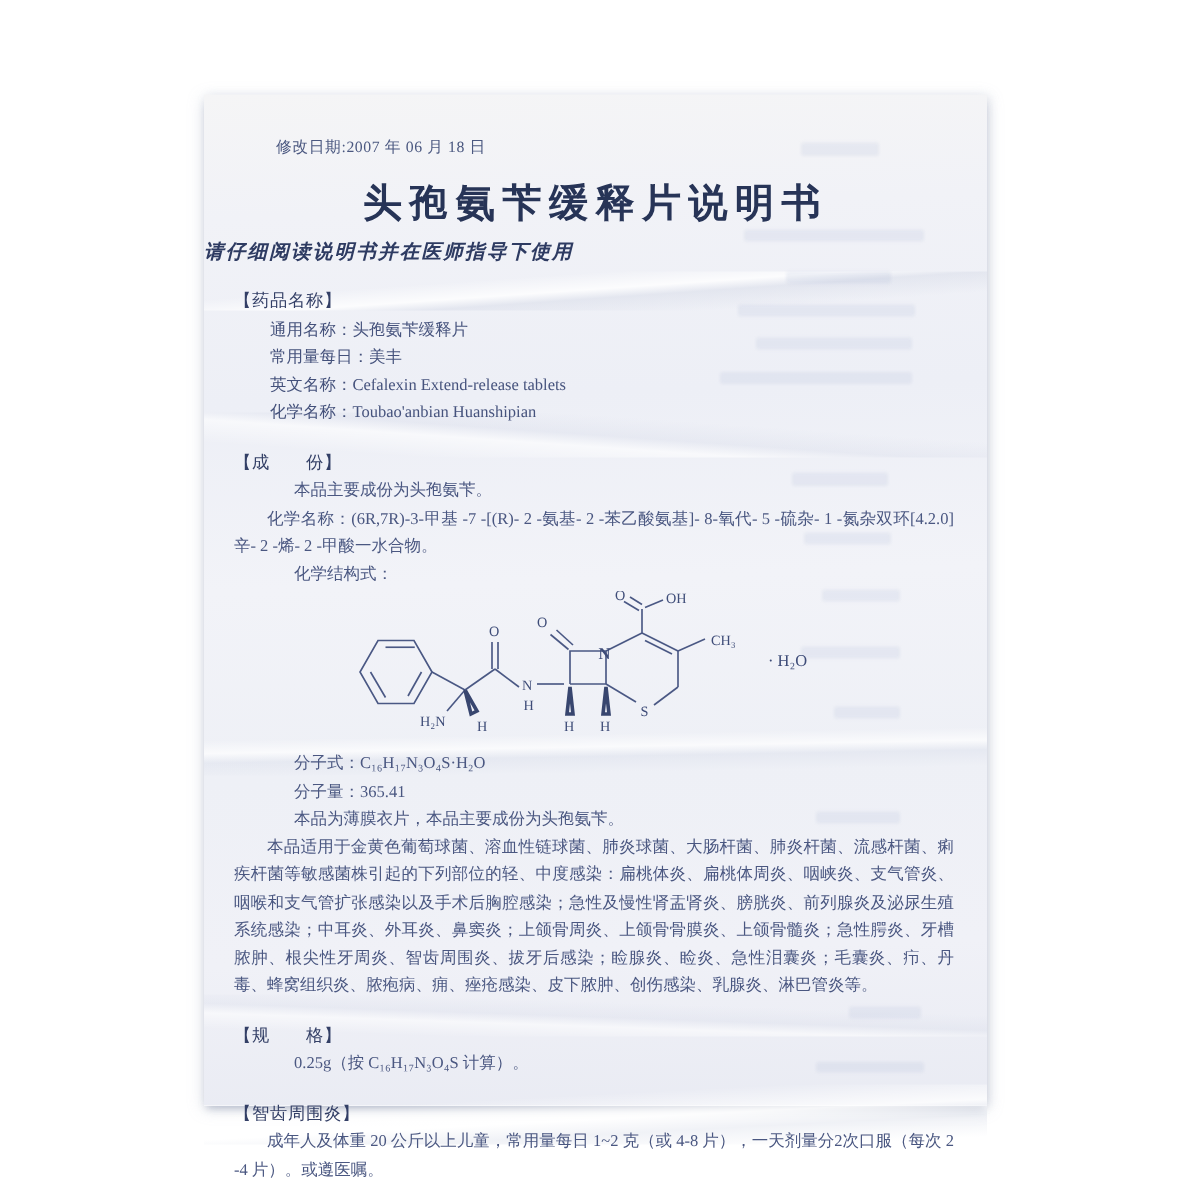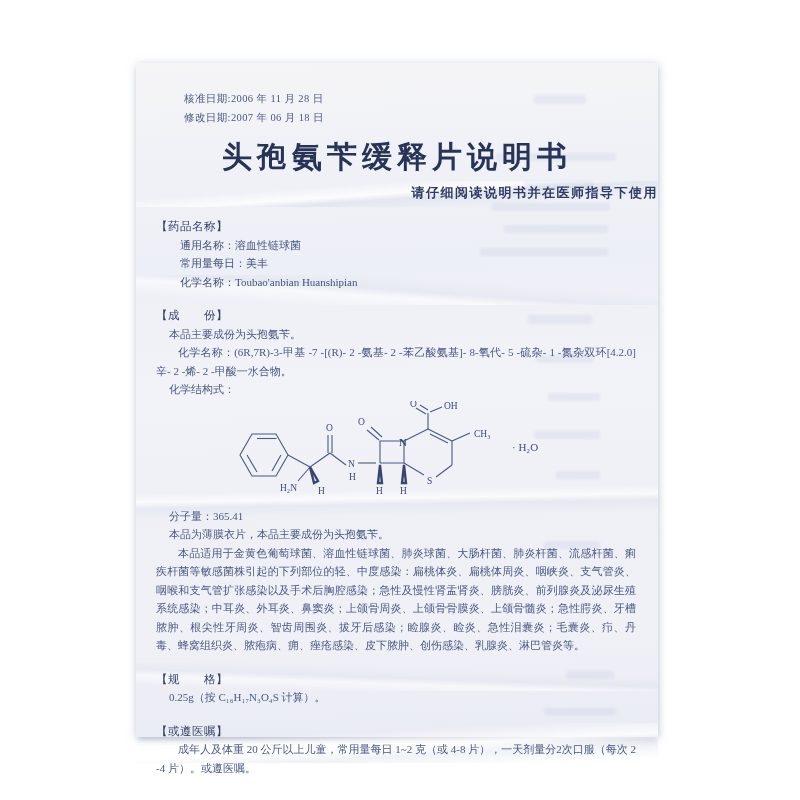--- a/index.html
+++ b/index.html
@@ -19,29 +19,29 @@
   .crease.c2{top:212px;height:30px;background:linear-gradient(184deg,rgba(255,255,255,0) 30%,rgba(200,206,224,.20) 50%,rgba(255,255,255,.6) 62%,rgba(255,255,255,0) 85%);}
   .crease.c3{top:420px;height:34px;background:linear-gradient(179deg,rgba(255,255,255,0) 25%,rgba(255,255,255,.7) 45%,rgba(192,200,220,.18) 60%,rgba(255,255,255,0) 85%);}
   .crease.c4{top:600px;height:28px;background:linear-gradient(182deg,rgba(255,255,255,0) 30%,rgba(196,203,222,.16) 52%,rgba(255,255,255,.55) 66%,rgba(255,255,255,0) 88%);}
   .crease.c5{top:660px;height:40px;background:linear-gradient(177deg,rgba(255,255,255,0) 30%,rgba(255,255,255,.8) 55%,rgba(188,196,216,.22) 70%,rgba(255,255,255,0) 92%);}
 
   
   .bleed{position:absolute;background:rgba(146,162,200,.13);border-radius:2px;filter:blur(1.2px);pointer-events:none;}
 
   .content{position:absolute;left:0;top:0;width:100%;height:100%;}
   .dates{margin:26px 0 0 48px;font-size:10.5px;line-height:19px;color:#4b5880;letter-spacing:.4px;}
-  .title{margin-top:10px;text-align:center;font-size:30px;font-weight:bold;color:#273457;letter-spacing:5px;}
-  .subtitle{margin-top:6px;text-align:right;font-size:13px;font-weight:bold;color:#2e3b62;letter-spacing:1.5px;}
+  .title{margin-top:10px;text-align:center;font-size:26px;font-weight:bold;color:#273457;letter-spacing:5px;}
+  .subtitle{margin-top:6px;text-align:left;font-size:13px;font-weight:bold;color:#2e3b62;letter-spacing:1.5px;font-style:italic;}
 
   .sections{margin:14px 22px 0 20px;font-size:11px;line-height:18.5px;}
   .sec-head{font-weight:normal;font-size:11.5px;color:#333f66;letter-spacing:.5px;margin-top:15px;}
   .row{margin-left:24px;}
   .row .lab{color:#44517b;}
   .para{text-indent:2em;text-align:justify;color:#4a5781;}
-  .ind{margin-left:13px;color:#4a5781;}
+  .ind{margin-left:40px;color:#4a5781;}
 
   .structure-wrap{margin:2px 0 2px 78px;}
   .structure-wrap svg{display:block;}
   .struct-txt{fill:#3e4c78;font-size:9.5px;font-family:"Liberation Serif","DejaVu Serif",serif;}
   .struct-txt.big{font-size:11px;}
   .struct-line{stroke:#4a5884;stroke-width:1.1;fill:none;}
   .struct-bold{stroke:#38466f;stroke-width:2.4;fill:none;}
 </style>
 </head>
 <body>
@@ -65,35 +65,37 @@
   <div class="bleed" style="left:412px;top:330px;width:52px;height:8px;"></div>
   <div class="bleed" style="left:398px;top:368px;width:66px;height:8px;"></div>
   <div class="bleed" style="left:420px;top:408px;width:44px;height:8px;"></div>
   <div class="bleed" style="left:408px;top:478px;width:56px;height:8px;"></div>
   <div class="bleed" style="left:430px;top:608px;width:48px;height:8px;"></div>
   <div class="bleed" style="left:408px;top:645px;width:72px;height:7px;"></div>
 
   <div class="content">
 
     <div class="dates">
-      <div>核准日期:2006 年 11 月 28 日</div>
       <div>修改日期:2007 年 06 月 18 日</div>
     </div>
 
     <div class="title">头孢氨苄缓释片说明书</div>
     <div class="subtitle">请仔细阅读说明书并在医师指导下使用</div>
 
     <div class="sections">
 
       <div class="sec-head">【药品名称】</div>
       <div class="row">
-        <span class="lab">通用名称：</span><span>溶血性链球菌</span>
+        <span class="lab">通用名称：</span><span>头孢氨苄缓释片</span>
       </div>
       <div class="row">
         <span class="lab">常用量每日：</span><span>美丰</span>
+      </div>
+      <div class="row">
+        <span class="lab">英文名称：</span><span>Cefalexin  Extend-release  tablets</span>
       </div>
       <div class="row">
         <span class="lab">化学名称：</span><span>Toubao'anbian  Huanshipian</span>
       </div>
 
       <div class="sec-head">【成　　份】</div>
       <div class="ind">本品主要成份为头孢氨苄。</div>
       <div class="para">化学名称：(6R,7R)-3-甲基 -7 -[(R)- 2 -氨基- 2 -苯乙酸氨基]- 8-氧代- 5 -硫杂- 1 -氮杂双环[4.2.0]辛- 2 -烯- 2 -甲酸一水合物。</div>
       <div class="ind">化学结构式：</div>
 
@@ -148,28 +150,31 @@
           <text class="struct-txt" x="210" y="8">OH</text>
           <text class="struct-txt" x="240" y="36">CH₃</text>
           <text class="struct-txt" x="193" y="83">S</text>
           <text class="struct-txt" x="142" y="93">H</text>
           <text class="struct-txt" x="166" y="93">H</text>
           <text class="struct-txt big" x="278" y="50">· H₂O</text>
         </svg>
       </div>
 
       <div class="ind">
+        <span class="lab">分子式：</span><span>C₁₆H₁₇N₃O₄S·H₂O</span>
+      </div>
+      <div class="ind">
         <span class="lab">分子量：</span><span>365.41</span>
       </div>
 
       <div class="ind">本品为薄膜衣片，本品主要成份为头孢氨苄。</div>
 
       <div class="para">本品适用于金黄色葡萄球菌、溶血性链球菌、肺炎球菌、大肠杆菌、肺炎杆菌、流感杆菌、痢疾杆菌等敏感菌株引起的下列部位的轻、中度感染：扁桃体炎、扁桃体周炎、咽峡炎、支气管炎、咽喉和支气管扩张感染以及手术后胸腔感染；急性及慢性肾盂肾炎、膀胱炎、前列腺炎及泌尿生殖系统感染；中耳炎、外耳炎、鼻窦炎；上颌骨周炎、上颌骨骨膜炎、上颌骨髓炎；急性腭炎、牙槽脓肿、根尖性牙周炎、智齿周围炎、拔牙后感染；睑腺炎、睑炎、急性泪囊炎；毛囊炎、疖、丹毒、蜂窝组织炎、脓疱病、痈、痤疮感染、皮下脓肿、创伤感染、乳腺炎、淋巴管炎等。</div>
 
       <div class="sec-head">【规　　格】</div>
       <div class="ind">0.25g（按 C₁₆H₁₇N₃O₄S 计算）。</div>
 
-      <div class="sec-head">【或遵医嘱】</div>
+      <div class="sec-head">【智齿周围炎】</div>
       <div class="para">成年人及体重 20 公斤以上儿童，常用量每日 1~2 克（或 4-8 片），一天剂量分2次口服（每次 2 -4 片）。或遵医嘱。</div>
 
     </div>
   </div>
 </div>
 
 </body></html>

